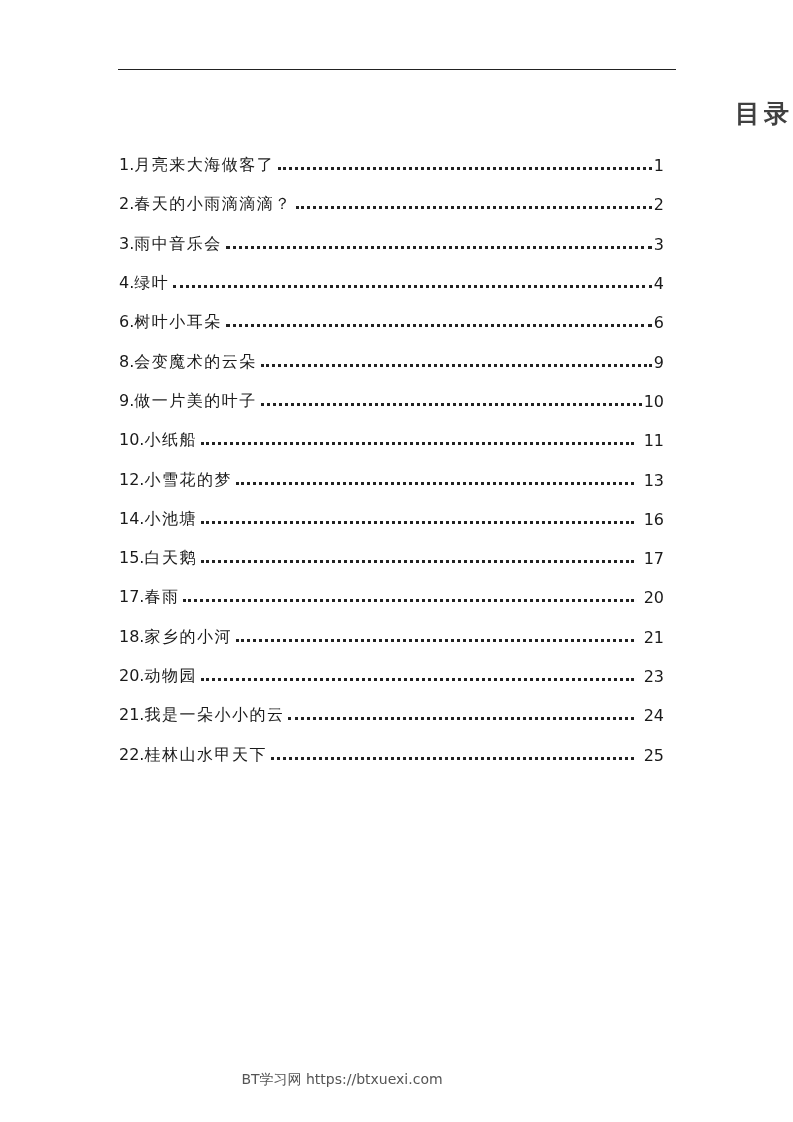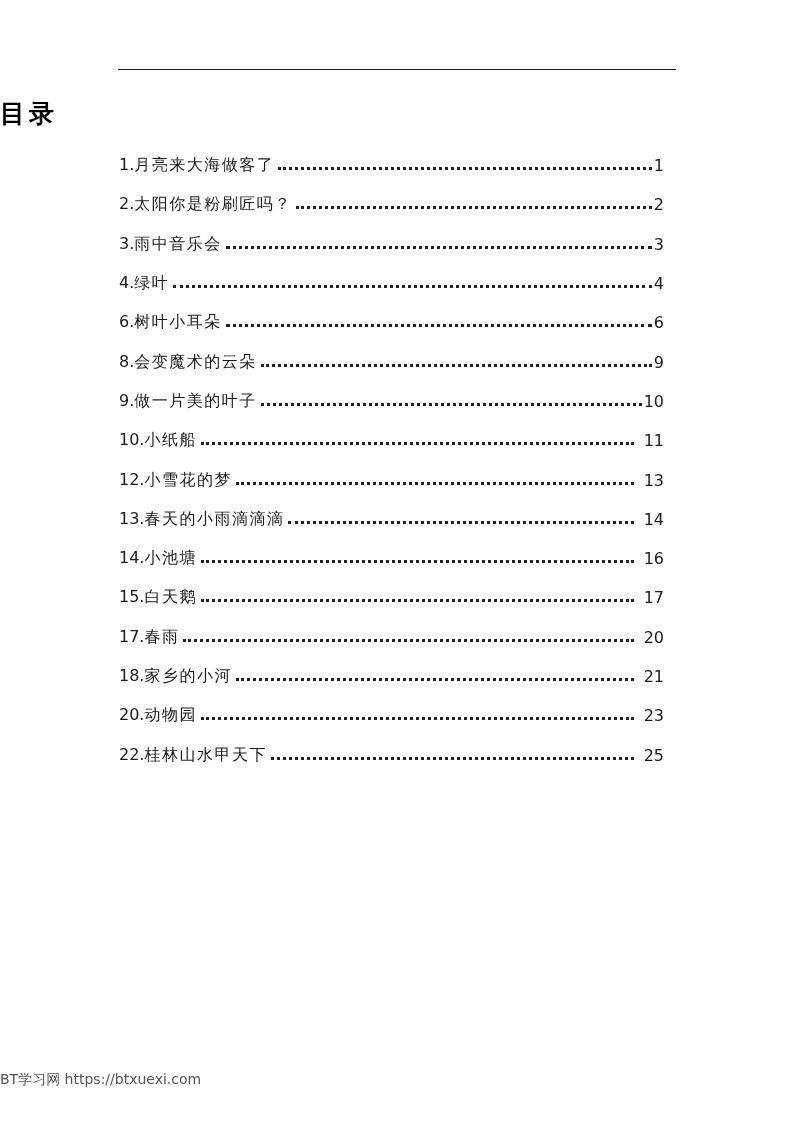--- a/index.html
+++ b/index.html
@@ -5,23 +5,23 @@
   html, body { margin: 0; padding: 0; }
   body {
     width: 793px; height: 1122px; background: #ffffff; position: relative; overflow: hidden;
     font-family: "DejaVu Sans", sans-serif; color: #111;
   }
   .top-rule {
     position: absolute; left: 118px; top: 69px; width: 558px; height: 0;
     border-top: 1px solid #222;
   }
   .title {
-    position: absolute; left: 0; width: 793px; top: 97px; text-align: left;
+    position: absolute; left: 0; width: 793px; top: 97px; text-align: right;
     font-family: Liberation Sans, sans-serif; font-weight: bold; font-size: 25px; letter-spacing: 4px;
-    color: #000000;
+    color: #404040;
   }
   .toc {
     position: absolute; left: 119px; top: 146px; width: 545px;
   }
   .toc-row {
     position: relative; height: 39.3px; display: flex; align-items: center; white-space: nowrap;
   }
   .toc-label {
     font-family: "DejaVu Sans", sans-serif; font-size: 16px; color: #1a1a1a; letter-spacing: 1.5px;
     background: #fff; padding-right: 2px; z-index: 1;
@@ -30,39 +30,39 @@
   .dots {
     flex: 1; height: 0; border-bottom: 3px dotted #222; margin: 0 2px; position: relative; top: 3px;
   }
   .toc-page {
     font-family: "DejaVu Sans", sans-serif; font-size: 16px; color: #1a1a1a;
     text-align: right; min-width: 10px;
   }
   .toc-row.gap .dots { margin-right: 10px; }
   .toc-row.gap .toc-page { min-width: 20px; }
   .footer {
-    position: absolute; left: 0; width: 684px; top: 1071px; text-align: left;
+    position: absolute; left: 0; width: 684px; top: 1071px; text-align: center;
     font-family: "DejaVu Sans", sans-serif; font-size: 14px; color: #555;
   }
 </style>
 </head>
 <body>
 
 <div class="top-rule"></div>
 
 <div class="title">目录</div>
 
 <div class="toc">
   <div class="toc-row">
       <span class="toc-label"><span class="num">1.</span><span>月亮来大海做客了</span></span>
       <span class="dots"></span>
       <span class="toc-page">1</span>
     </div>
   <div class="toc-row">
-      <span class="toc-label"><span class="num">2.</span><span>太阳你是粉刷匠吗？</span></span>
+      <span class="toc-label"><span class="num">2.</span><span>春天的小雨滴滴滴？</span></span>
       <span class="dots"></span>
       <span class="toc-page">2</span>
     </div>
   <div class="toc-row">
       <span class="toc-label"><span class="num">3.</span><span>雨中音乐会</span></span>
       <span class="dots"></span>
       <span class="toc-page">3</span>
     </div>
   <div class="toc-row">
       <span class="toc-label"><span class="num">4.</span><span>绿叶</span></span>
@@ -88,25 +88,20 @@
       <span class="toc-label"><span class="num">10.</span><span>小纸船</span></span>
       <span class="dots"></span>
       <span class="toc-page">11</span>
     </div>
   <div class="toc-row gap">
       <span class="toc-label"><span class="num">12.</span><span>小雪花的梦</span></span>
       <span class="dots"></span>
       <span class="toc-page">13</span>
     </div>
   <div class="toc-row gap">
-      <span class="toc-label"><span class="num">13.</span><span>春天的小雨滴滴滴</span></span>
-      <span class="dots"></span>
-      <span class="toc-page">14</span>
-    </div>
-  <div class="toc-row gap">
       <span class="toc-label"><span class="num">14.</span><span>小池塘</span></span>
       <span class="dots"></span>
       <span class="toc-page">16</span>
     </div>
   <div class="toc-row gap">
       <span class="toc-label"><span class="num">15.</span><span>白天鹅</span></span>
       <span class="dots"></span>
       <span class="toc-page">17</span>
     </div>
   <div class="toc-row gap">
@@ -118,19 +113,24 @@
       <span class="toc-label"><span class="num">18.</span><span>家乡的小河</span></span>
       <span class="dots"></span>
       <span class="toc-page">21</span>
     </div>
   <div class="toc-row gap">
       <span class="toc-label"><span class="num">20.</span><span>动物园</span></span>
       <span class="dots"></span>
       <span class="toc-page">23</span>
     </div>
   <div class="toc-row gap">
+      <span class="toc-label"><span class="num">21.</span><span>我是一朵小小的云</span></span>
+      <span class="dots"></span>
+      <span class="toc-page">24</span>
+    </div>
+  <div class="toc-row gap">
       <span class="toc-label"><span class="num">22.</span><span>桂林山水甲天下</span></span>
       <span class="dots"></span>
       <span class="toc-page">25</span>
     </div>
 </div>
 
 <div class="footer">BT学习网 https://btxuexi.com</div>
 
 </body></html>

